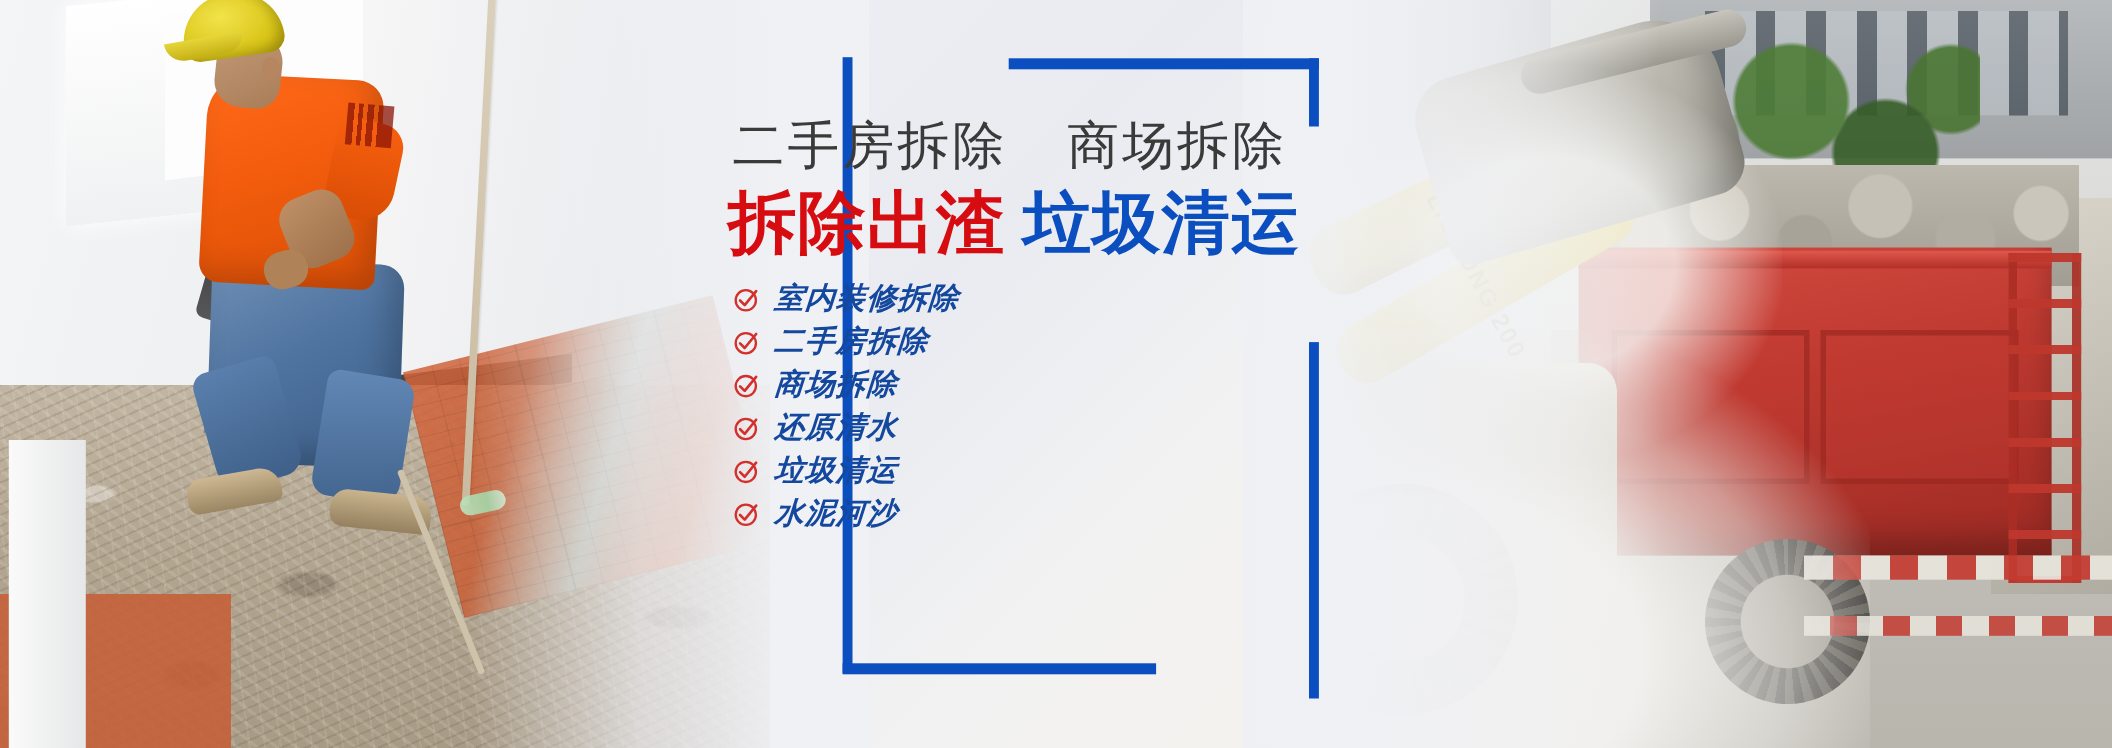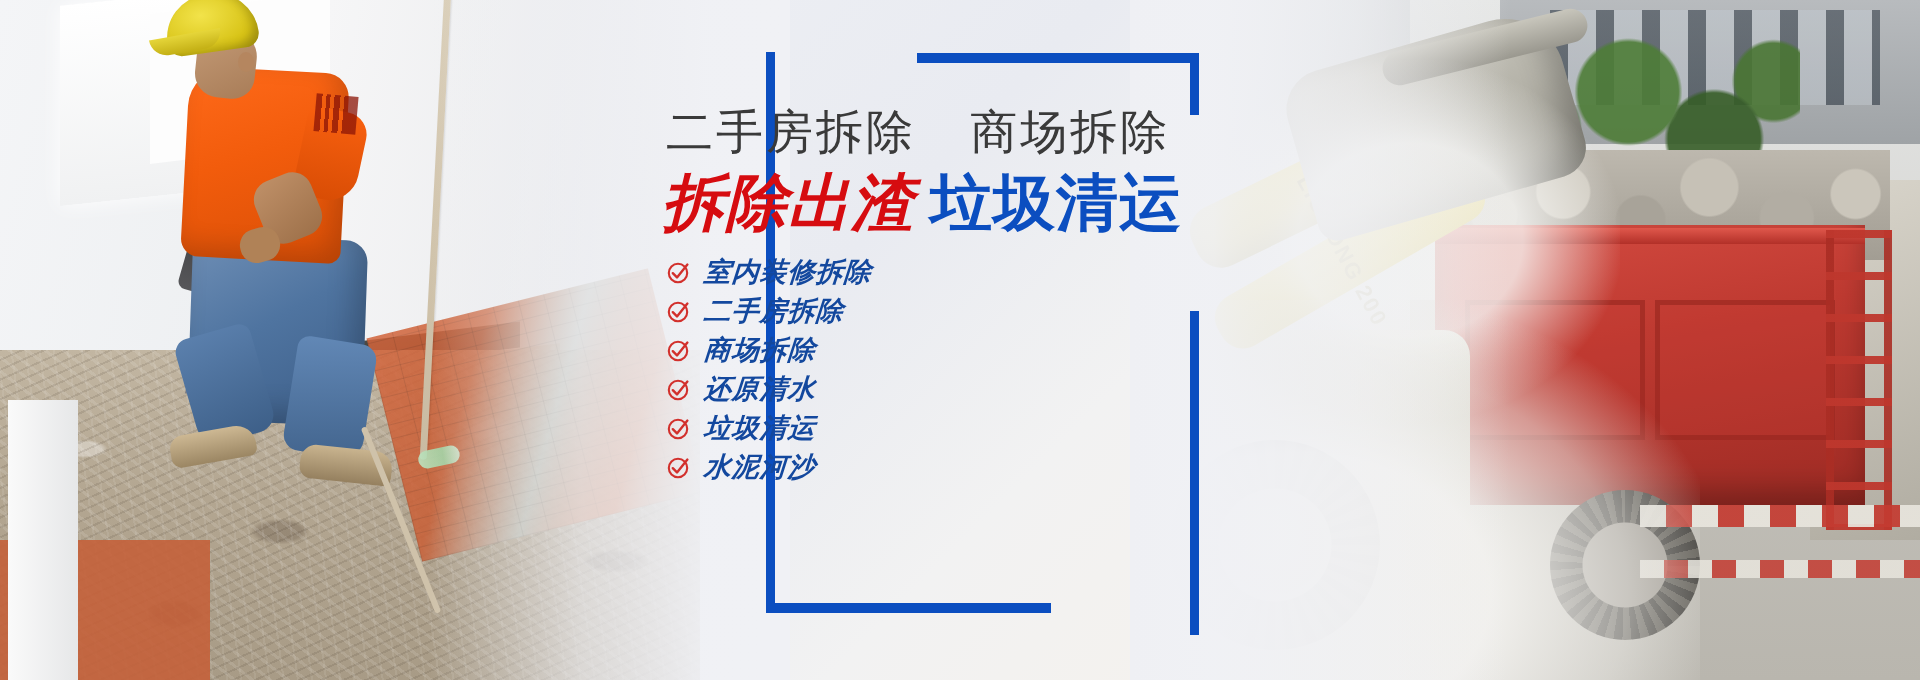--- a/index.html
+++ b/index.html
@@ -386,21 +386,21 @@
     font-size:47px;font-weight:400;line-height:1;
     color:#3a3a3a;letter-spacing:3px;white-space:nowrap;
   }
   .head-line1 .gap{display:inline-block;width:22px;}
   .head-line2{
     position:absolute;left:-104px;top:172px;width:540px;
     font-size:62px;font-weight:700;line-height:1;
     letter-spacing:1px;white-space:nowrap;
     font-family:"DejaVu Sans","Liberation Sans",sans-serif;
   }
-  .head-red{color:#d60c10;font-style:italic;}
+  .head-red{color:#d60c10;}
   .head-blue{color:#0b4ec0;margin-left:16px;}
 
   .list{
     position:absolute;left:-100px;top:252px;width:460px;
   }
   .list-item{
     display:flex;align-items:center;height:39px;margin-bottom:0px;
   }
   .tick{
     width:26px;height:26px;flex:0 0 26px;margin-right:12px;

